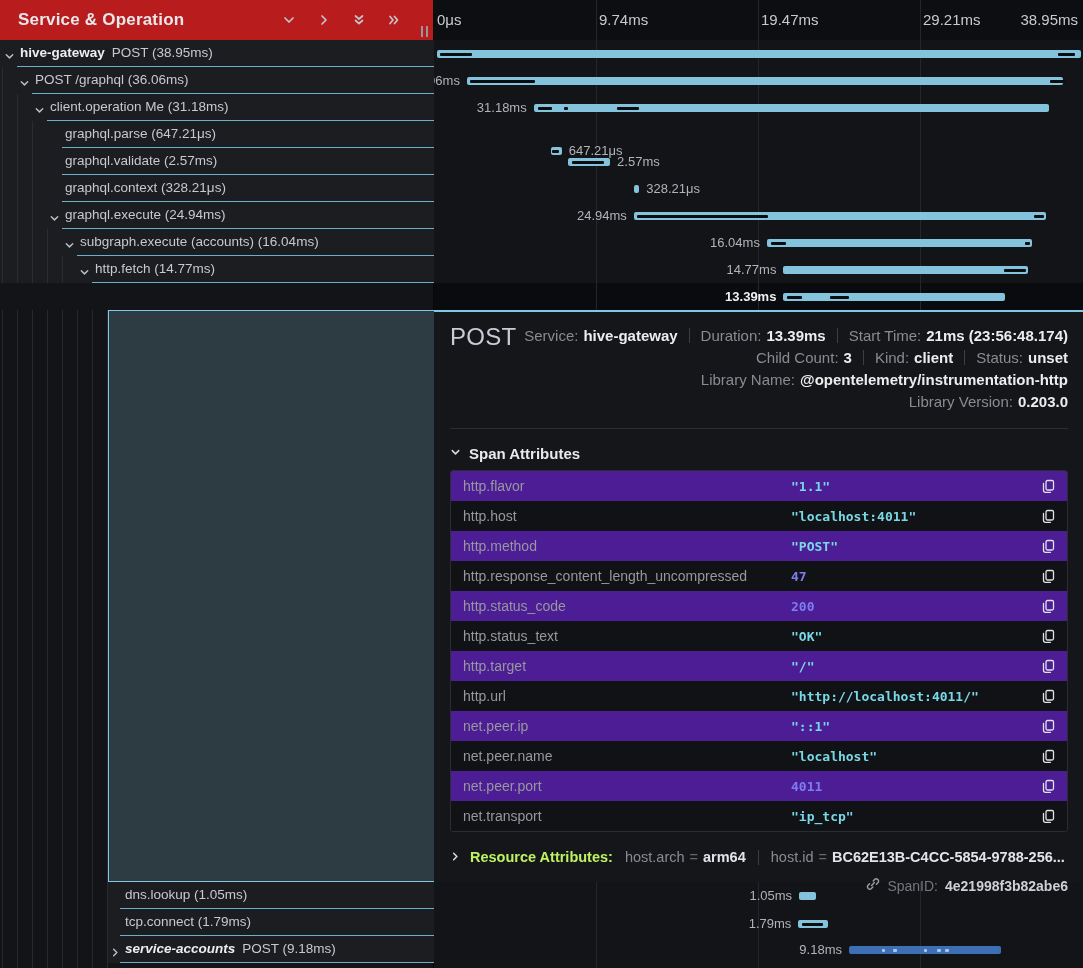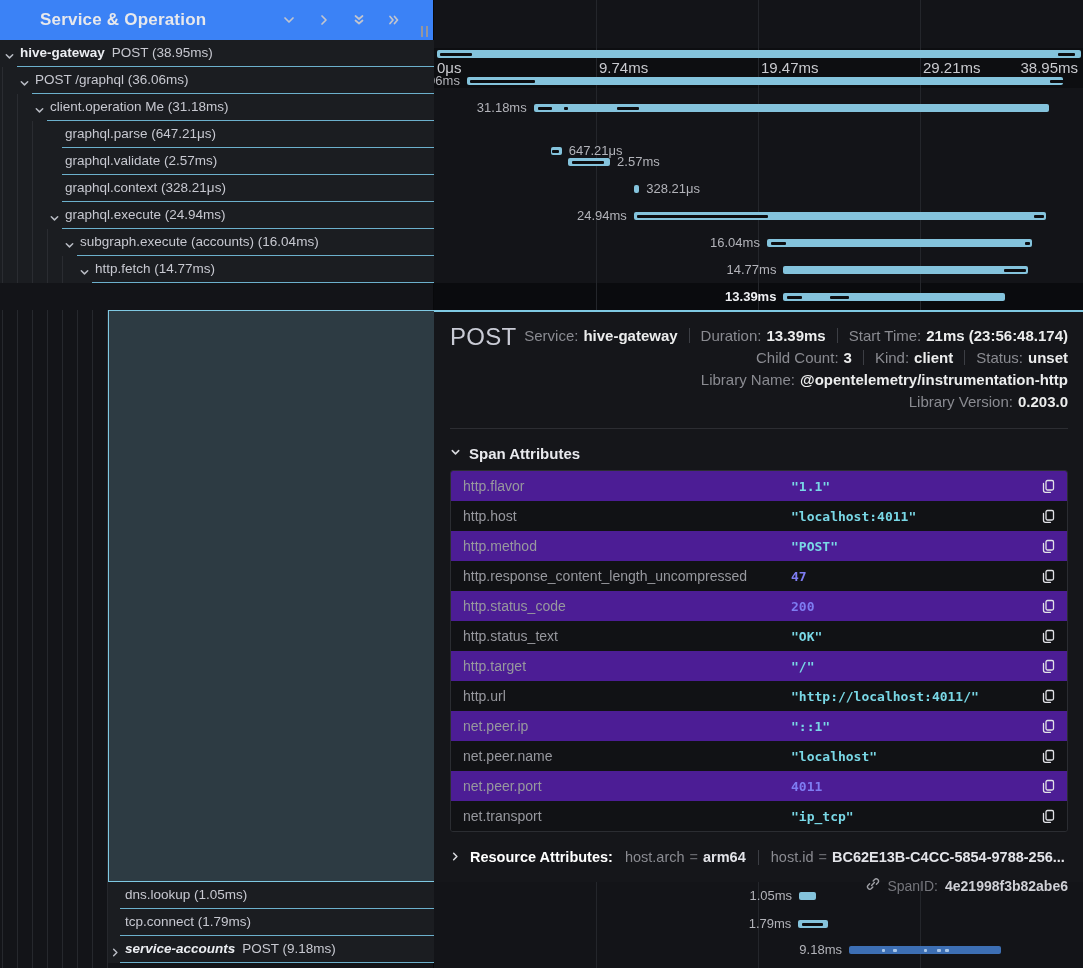--- a/index.html
+++ b/index.html
@@ -5,21 +5,21 @@
   * { margin:0; padding:0; box-sizing:border-box; }
   html,body { background:#0a0b0d; }
   .app {
     position:relative; width:1083px; height:968px; overflow:hidden;
     background:#131418;
     font-family:"Liberation Sans", sans-serif;
     -webkit-font-smoothing:antialiased;
   }
   
   .left-col { position:absolute; left:0; top:0; width:434px; height:968px; background:#131418; border-right:1px solid #08090b; z-index:5; }
-  .left-header { position:absolute; left:0; top:0; width:100%; height:40px; background:#3b82f6; display:flex; align-items:center; z-index:3;padding-left:22px; }
+  .left-header { position:absolute; left:0; top:0; width:100%; height:40px; background:#b91c1c; display:flex; align-items:center; z-index:3; }
   .left-title { font-size:17px; font-weight:700; color:#e7e8ec; padding-left:18px; letter-spacing:.2px; }
   .hdr-icons { position:absolute; right:32px; top:0; height:40px; display:flex; align-items:center; gap:21px; }
   .hdr-icon { width:14px; height:14px; display:flex; align-items:center; justify-content:center; cursor:pointer; }
   .hdr-icon svg { stroke:#c3c5cd; fill:none; stroke-width:1.7; stroke-linecap:round; stroke-linejoin:round; }
   .grip { position:absolute; right:5px; top:26px; display:flex; gap:3px; cursor:col-resize; }
   .grip i { display:block; width:2px; height:11px; background:#96979d; }
   .nrows { position:absolute; left:0; width:434px; z-index:1; }
   #nrows-top { top:40px; height:270px; }
   .nrow { position:absolute; left:0; width:434px; height:27px; background:#1b1d21; overflow:hidden; cursor:pointer; }
   .nrow.sel { background:#17191e; }
@@ -35,21 +35,21 @@
   
   .left-strip { position:absolute; left:0; top:310px; width:110px; height:658px; background:#131418;
     background-image:repeating-linear-gradient(to right,#26282d 0,#26282d 1px,transparent 1px,transparent 15px);
     background-position:2px 0; z-index:1; }
   .teal-block { position:absolute; left:108px; top:310px; width:326px; height:572px; background:#2d3b43;
     border:1px solid #7fc9e3; border-right:none; z-index:2; }
   #nrows-bottom { position:absolute; left:108px; top:882px; width:326px; height:75px; z-index:2; }
   #nrows-bottom .nrow { width:326px; }
   
   .right-col { position:absolute; left:434px; top:0; width:649px; height:968px; background:#131418; }
-  .right-header { position:absolute; left:0; top:0; width:649px; height:40px; background:#0d0e11; z-index:1;margin-top:48px; }
+  .right-header { position:absolute; left:0; top:0; width:649px; height:40px; background:#0d0e11; z-index:1; }
   .tick { position:absolute; top:0; line-height:40px; font-size:15px; font-weight:500; color:#c9cacf; white-space:nowrap; }
   .gridlines { position:absolute; left:0; top:0; width:649px; height:968px; z-index:2; pointer-events:none; }
   .gline { position:absolute; top:0; width:1px; height:968px; background:#24262b; }
   .sel-overlay { position:absolute; left:0; top:283px; width:649px; height:27px; background:#0a0b0e; z-index:1; }
   .trows { position:absolute; left:0; width:649px; z-index:3; }
   #trows-top { top:40px; height:270px; }
   #trows-bottom { top:882px; height:86px; }
   .trow { position:absolute; left:0; width:649px; height:27px; overflow:hidden; cursor:pointer; }
   .bar { position:absolute; top:10px; height:8px; border-radius:2px; }
   .bar.light { background:#84c3dc; }
@@ -75,21 +75,21 @@
   .attr-row.light { background:#4c1d95; }
   .attr-row.dark { background:#111215; }
   .attr-key { flex:0 0 328px; font-size:14px; color:#97989e; white-space:nowrap; }
   .attr-val { flex:1; font-family:"DejaVu Sans Mono", monospace; font-size:13px; font-weight:700; white-space:nowrap; }
   .attr-val.string { color:#79d8e6; }
   .attr-val.number { color:#7e7cf2; }
   .copy-btn { width:22px; display:flex; justify-content:flex-end; cursor:pointer; }
   .copy-btn svg { stroke:#e2e3e8; fill:none; stroke-width:1.3; stroke-linecap:round; stroke-linejoin:round; }
   .res-row { display:flex; align-items:center; margin-top:17px; font-size:14.5px; color:#8a8b91; cursor:pointer; }
   .res-row svg { stroke:#d7d8dd; fill:none; stroke-width:1.7; stroke-linecap:round; stroke-linejoin:round; }
-  .res-title { font-weight:700; color:#ffffff; margin:0 12px 0 9px; }
+  .res-title { font-weight:700; color:#bef264; margin:0 12px 0 9px; }
   .res-key { color:#8a8b91; }
   .res-eq { color:#66676c; margin:0 5px; }
   .res-val { color:#e3e4e9; font-weight:700; }
   .rsep { width:1px; height:15px; background:#3c3e44; margin:0 12px; }
   .spanid-row { display:flex; justify-content:flex-end; align-items:center; gap:7px; margin-top:12px; font-size:14px; }
   .spanid-row svg { stroke:#9fa0a6; fill:none; stroke-width:1.4; stroke-linecap:round; stroke-linejoin:round; }
   .spanid-label { color:#75767c; }
   .spanid-val { color:#cfd0d6; font-weight:700; }
 </style>
 </head>

